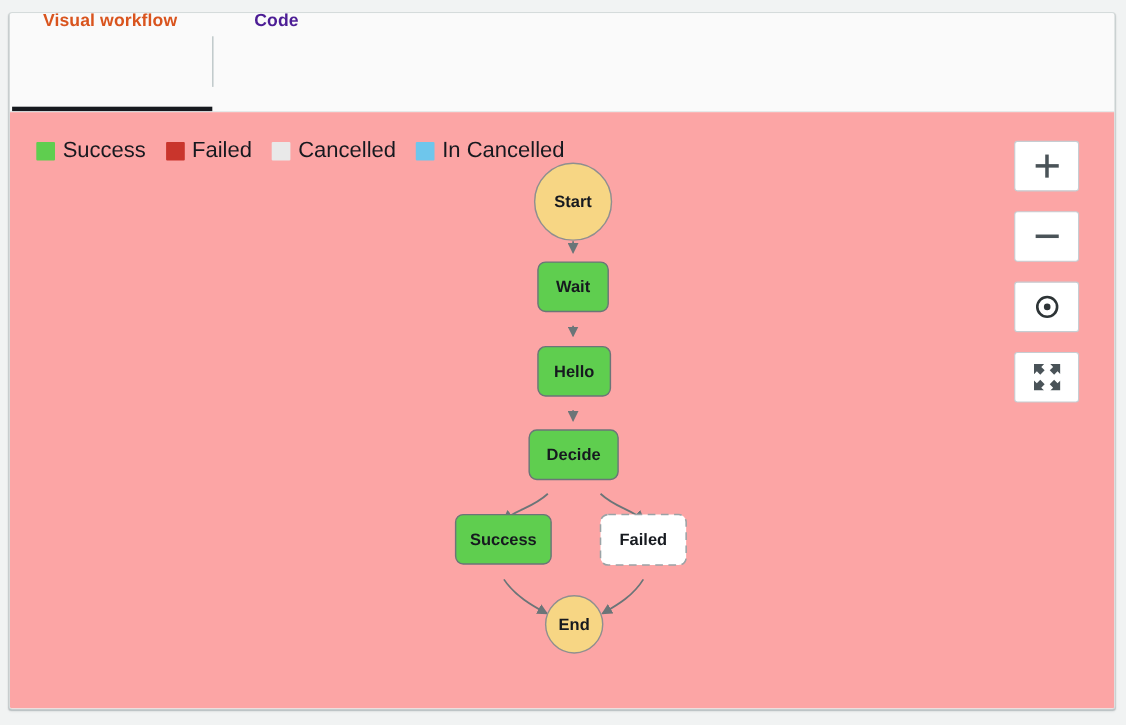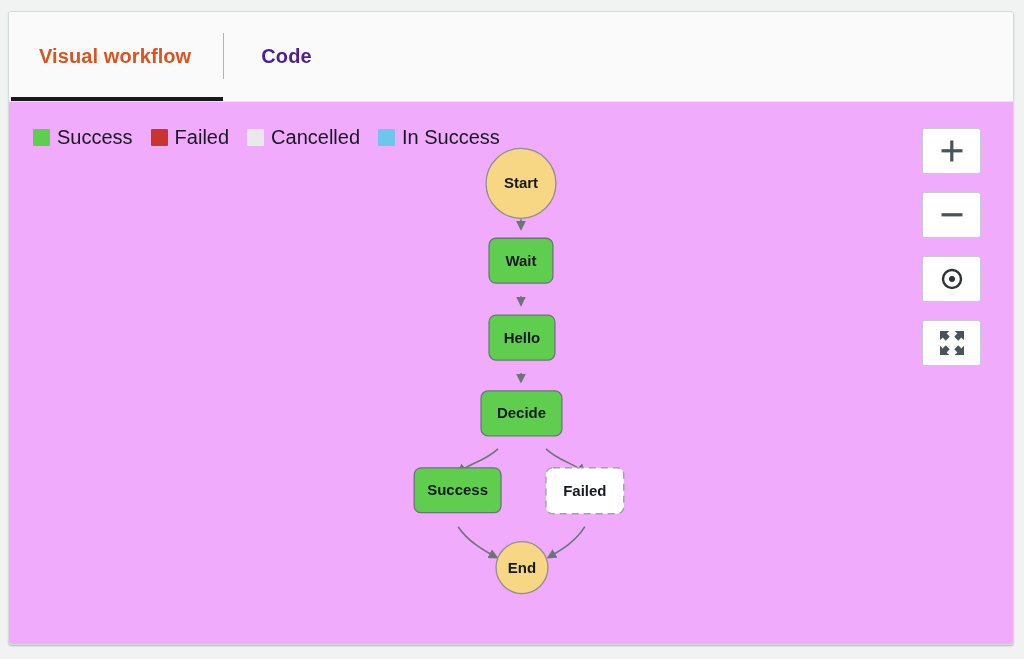--- a/index.html
+++ b/index.html
@@ -45,22 +45,21 @@
     position: absolute;
     left: 0;
     bottom: 0;
     display: flex;
     align-items: stretch;
     height: 90px;
   }
   .tab {
     position: relative;
     display: flex;
-    align-items: center;
-    font-size: 20px;
+    font-size: 16px;
     letter-spacing: 0.1px;
     cursor: pointer;
     padding: 0 42px;
     box-sizing: border-box;
     user-select: none;
   }
   .tab.active {
     color: #d9541e;
     font-weight: bold;
     padding-left: 30px;
@@ -84,21 +83,21 @@
     align-self: center;
     width: 1px;
     height: 46px;
     background: #aab7b8;
   }
 
   
   .canvas {
     position: relative;
     height: 542px;
-    background: #f0abfc;
+    background: #fca5a5;
   }
 
   
   .legend {
     position: absolute;
     left: 24px;
     top: 24px;
     display: flex;
     align-items: center;
     gap: 18px;
@@ -197,21 +196,21 @@
         <div class="legend-item">
           <span class="legend-swatch" style="background: rgb(201, 53, 44);"></span>
           <span>Failed</span>
         </div>
         <div class="legend-item">
           <span class="legend-swatch" style="background: rgb(233, 233, 233);"></span>
           <span>Cancelled</span>
         </div>
         <div class="legend-item">
           <span class="legend-swatch" style="background: rgb(110, 198, 236);"></span>
-          <span>In Success</span>
+          <span>In Cancelled</span>
         </div>
       </div>
 
       <div class="controls">
         <button class="ctrl-btn" title="Zoom in">
           <svg width="26" height="26" viewBox="0 0 26 26">
             <rect x="11.2" y="2.5" width="3.2" height="21" fill="#4a5358"></rect>
             <rect x="2.5" y="11.2" width="21" height="3.2" fill="#4a5358"></rect>
           </svg>
         </button>

